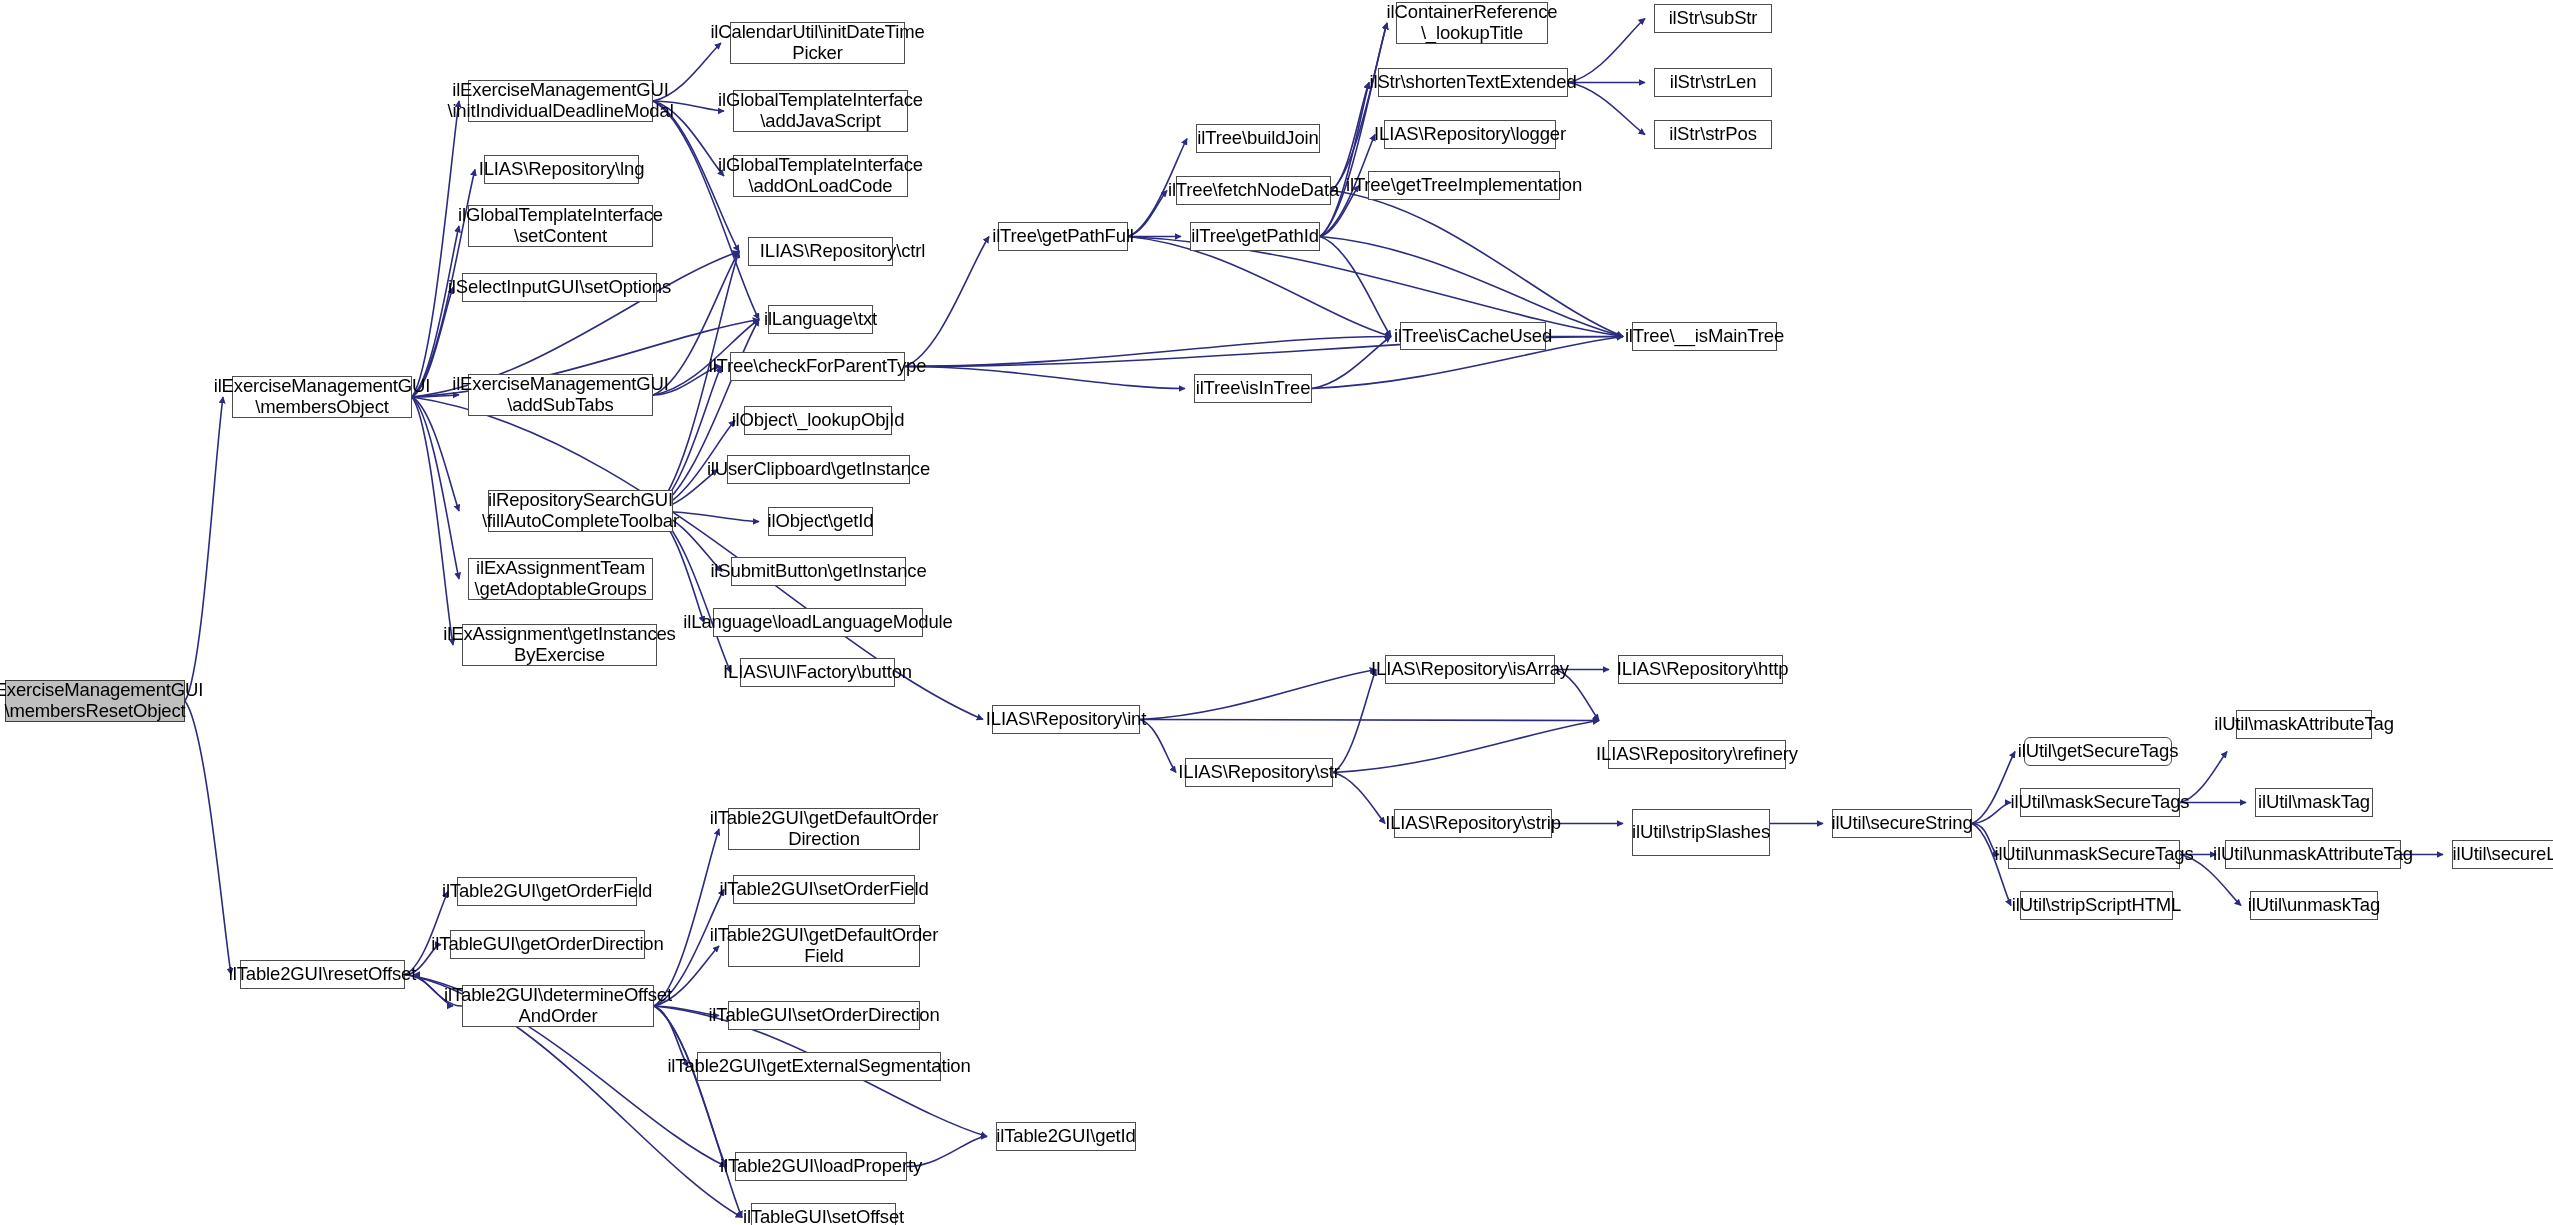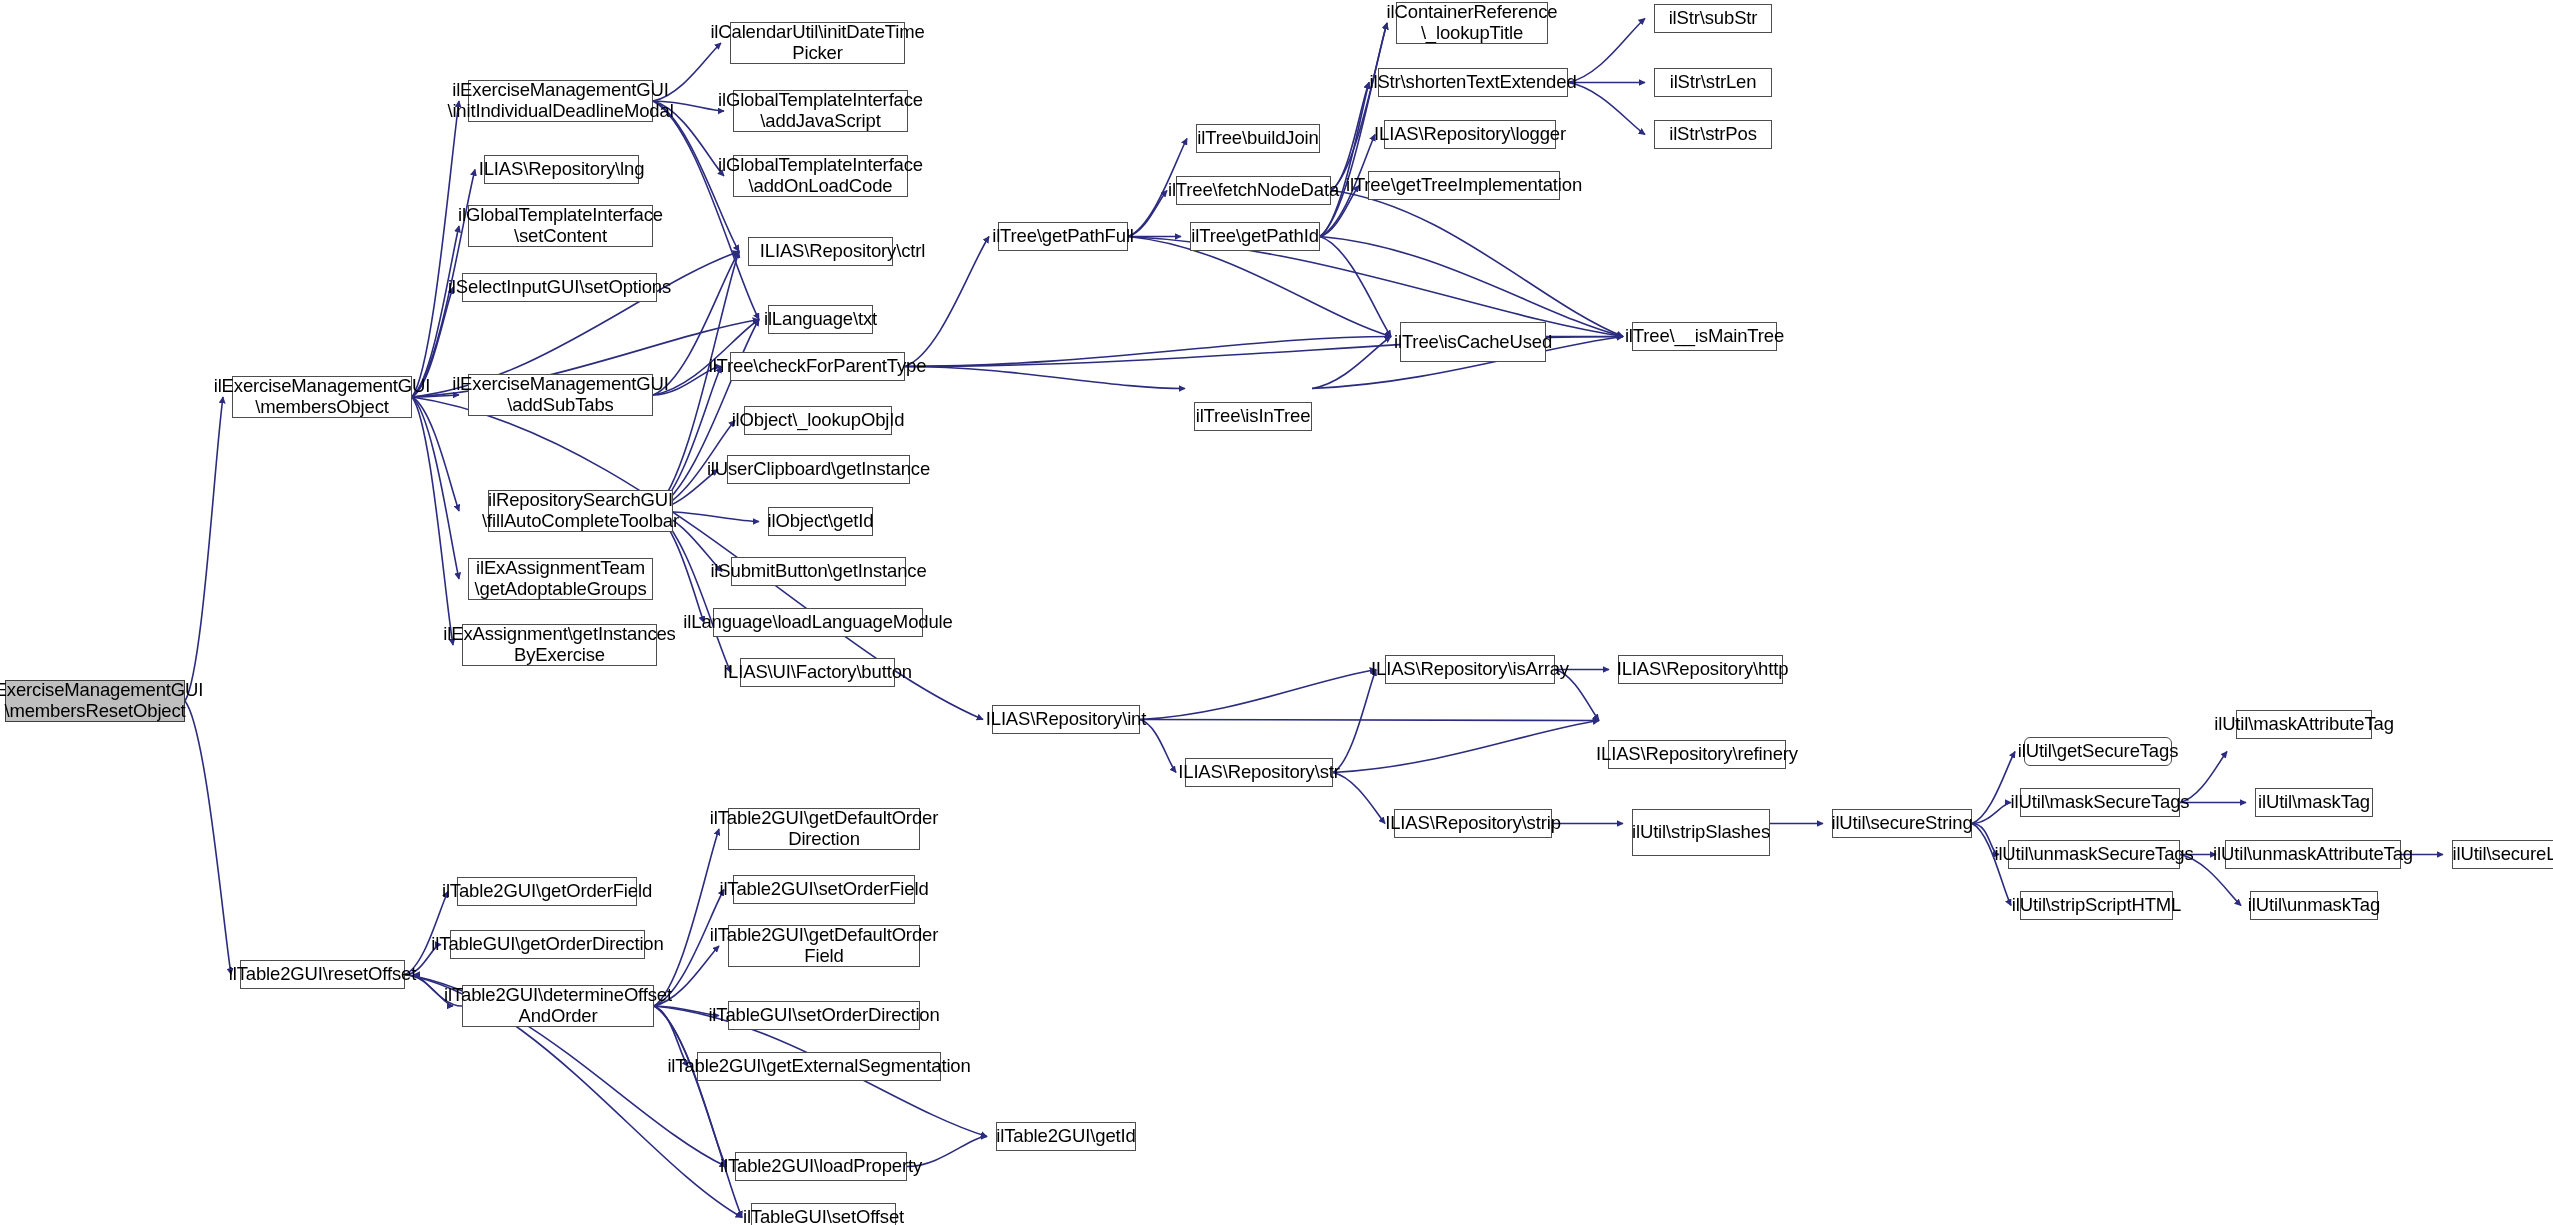--- a/index.html
+++ b/index.html
@@ -175,27 +175,27 @@
       <div class="node" style="left: 744px; top: 406px; width: 148px; height: 29px;">ilObject\_lookupObjId</div>
       <div class="node" style="left: 727px; top: 455px; width: 183px; height: 29px;">ilUserClipboard\getInstance</div>
       <div class="node" style="left: 768px; top: 507px; width: 105px; height: 29px;">ilObject\getId</div>
       <div class="node" style="left: 731px; top: 557px; width: 175px; height: 29px;">ilSubmitButton\getInstance</div>
       <div class="node" style="left: 713px; top: 608px; width: 210px; height: 29px;">ilLanguage\loadLanguageModule</div>
       <div class="node" style="left: 740px; top: 658px; width: 155px; height: 29px;">ILIAS\UI\Factory\button</div>
       <div class="node" style="left: 998px; top: 222px; width: 130px; height: 29px;">ilTree\getPathFull</div>
       <div class="node" style="left: 1196px; top: 124px; width: 124px; height: 29px;">ilTree\buildJoin</div>
       <div class="node" style="left: 1176px; top: 176px; width: 155px; height: 29px;">ilTree\fetchNodeData</div>
       <div class="node" style="left: 1190px; top: 222px; width: 130px; height: 29px;">ilTree\getPathId</div>
-      <div class="node" style="left: 1194px; top: 374px; width: 118px; height: 29px; margin-top: 28px;">ilTree\isInTree</div>
+      <div class="node" style="left: 1194px; top: 374px; width: 118px; height: 29px;">ilTree\isInTree</div>
       <div class="node" style="left: 1396px; top: 2px; width: 152px; height: 42px;">ilContainerReference
 \_lookupTitle</div>
       <div class="node" style="left: 1378px; top: 68px; width: 190px; height: 29px;">ilStr\shortenTextExtended</div>
       <div class="node" style="left: 1384px; top: 120px; width: 172px; height: 29px;">ILIAS\Repository\logger</div>
       <div class="node" style="left: 1368px; top: 171px; width: 192px; height: 29px;">ilTree\getTreeImplementation</div>
-      <div class="node" style="left: 1400px; top: 322px; width: 146px; height: 40px;">ilTree\isCacheUsed</div>
+      <div class="node" style="left: 1400px; top: 322px; width: 146px; height: 28px;">ilTree\isCacheUsed</div>
       <div class="node" style="left: 1654px; top: 4px; width: 118px; height: 29px;">ilStr\subStr</div>
       <div class="node" style="left: 1654px; top: 68px; width: 118px; height: 29px;">ilStr\strLen</div>
       <div class="node" style="left: 1654px; top: 120px; width: 118px; height: 29px;">ilStr\strPos</div>
       <div class="node" style="left: 1632px; top: 322px; width: 145px; height: 29px;">ilTree\__isMainTree</div>
       <div class="node" style="left: 992px; top: 705px; width: 148px; height: 29px;">ILIAS\Repository\int</div>
       <div class="node" style="left: 1185px; top: 758px; width: 148px; height: 29px;">ILIAS\Repository\str</div>
       <div class="node" style="left: 1385px; top: 655px; width: 170px; height: 29px;">ILIAS\Repository\isArray</div>
       <div class="node" style="left: 1618px; top: 655px; width: 165px; height: 29px; padding-left: 8px;">ILIAS\Repository\http</div>
       <div class="node" style="left: 1608px; top: 740px; width: 178px; height: 29px;">ILIAS\Repository\refinery</div>
       <div class="node" style="left: 1394px; top: 809px; width: 158px; height: 29px;">ILIAS\Repository\strip</div>

